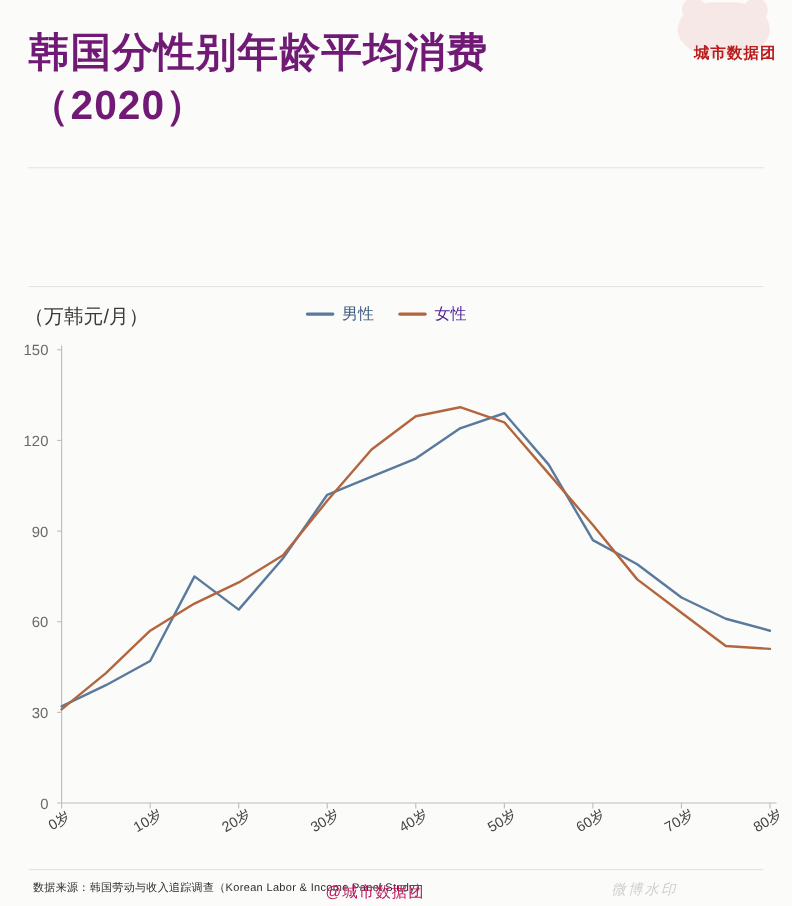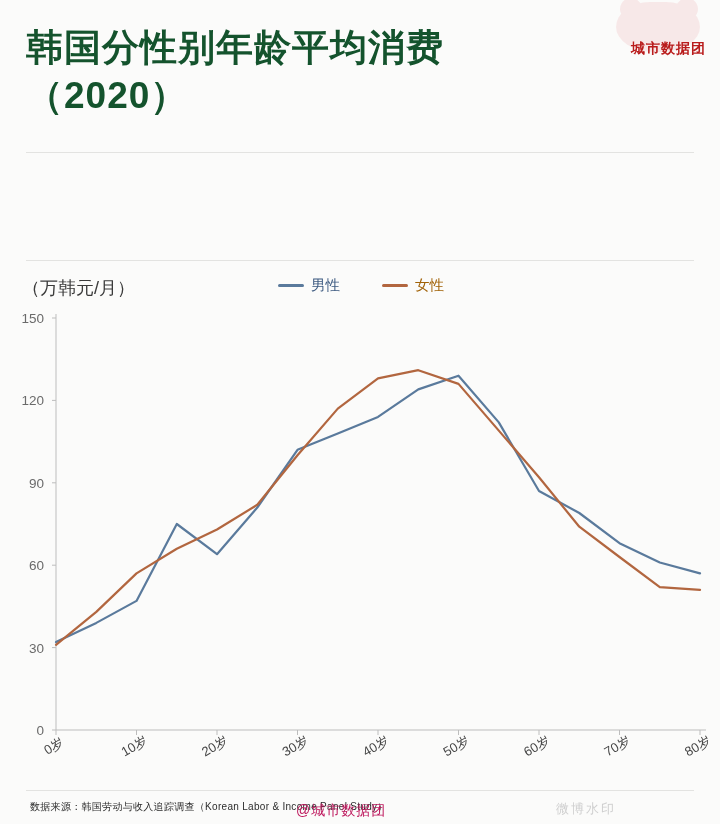--- a/index.html
+++ b/index.html
@@ -54,21 +54,21 @@
   }
 
   .title {
     position: absolute;
     left: 26px;
     top: 24px;
     width: 560px;
     font-size: 37px;
     line-height: 48px;
     font-weight: 700;
-    color: #14532d;
+    color: #701a75;
     letter-spacing: 1px;
   }
 
   .divider {
     position: absolute;
     left: 26px;
     top: 152px;
     width: 668px;
     height: 1px;
     background: #e3e3e1;
@@ -101,27 +101,27 @@
     top: 276px;
     font-size: 18px;
     color: #3a3a3a;
   }
 
   .legend {
     position: absolute;
     left: 278px;
     top: 276px;
     display: flex;
-    gap: 42px;
+    gap: 22px;
     align-items: center;
   }
   .legend .item { display: flex; align-items: center; gap: 7px; }
   .legend .swatch { width: 26px; height: 2.5px; display: block; border-radius: 2px; }
   .legend .lbl { font-size: 14.5px; color: #3d5a80; }
-  .legend .item.female .lbl { color: #a16207; }
+  .legend .item.female .lbl { color: #4c1d95; }
 
   .chart-wrap {
     position: absolute;
     left: 0;
     top: 300px;
     width: 720px;
     height: 470px;
   }
   .chart-svg { display: block; }
 
@@ -149,20 +149,21 @@
     color: #be185d;
     letter-spacing: 1px;
   }
   .weibo-wm2 {
     position: absolute;
     left: 556px;
     top: 800px;
     font-size: 13px;
     color: #cfcfcf;
     letter-spacing: 2px;
+    font-style: italic;
   }
   .tick-x { font-size: 13px; fill: #444; }
   .tick-y { font-size: 13.5px; fill: #6a6a6a; }
 </style>
 </head>
 <body>
 
 <div class="page">
 
   <div class="wm-logo">

